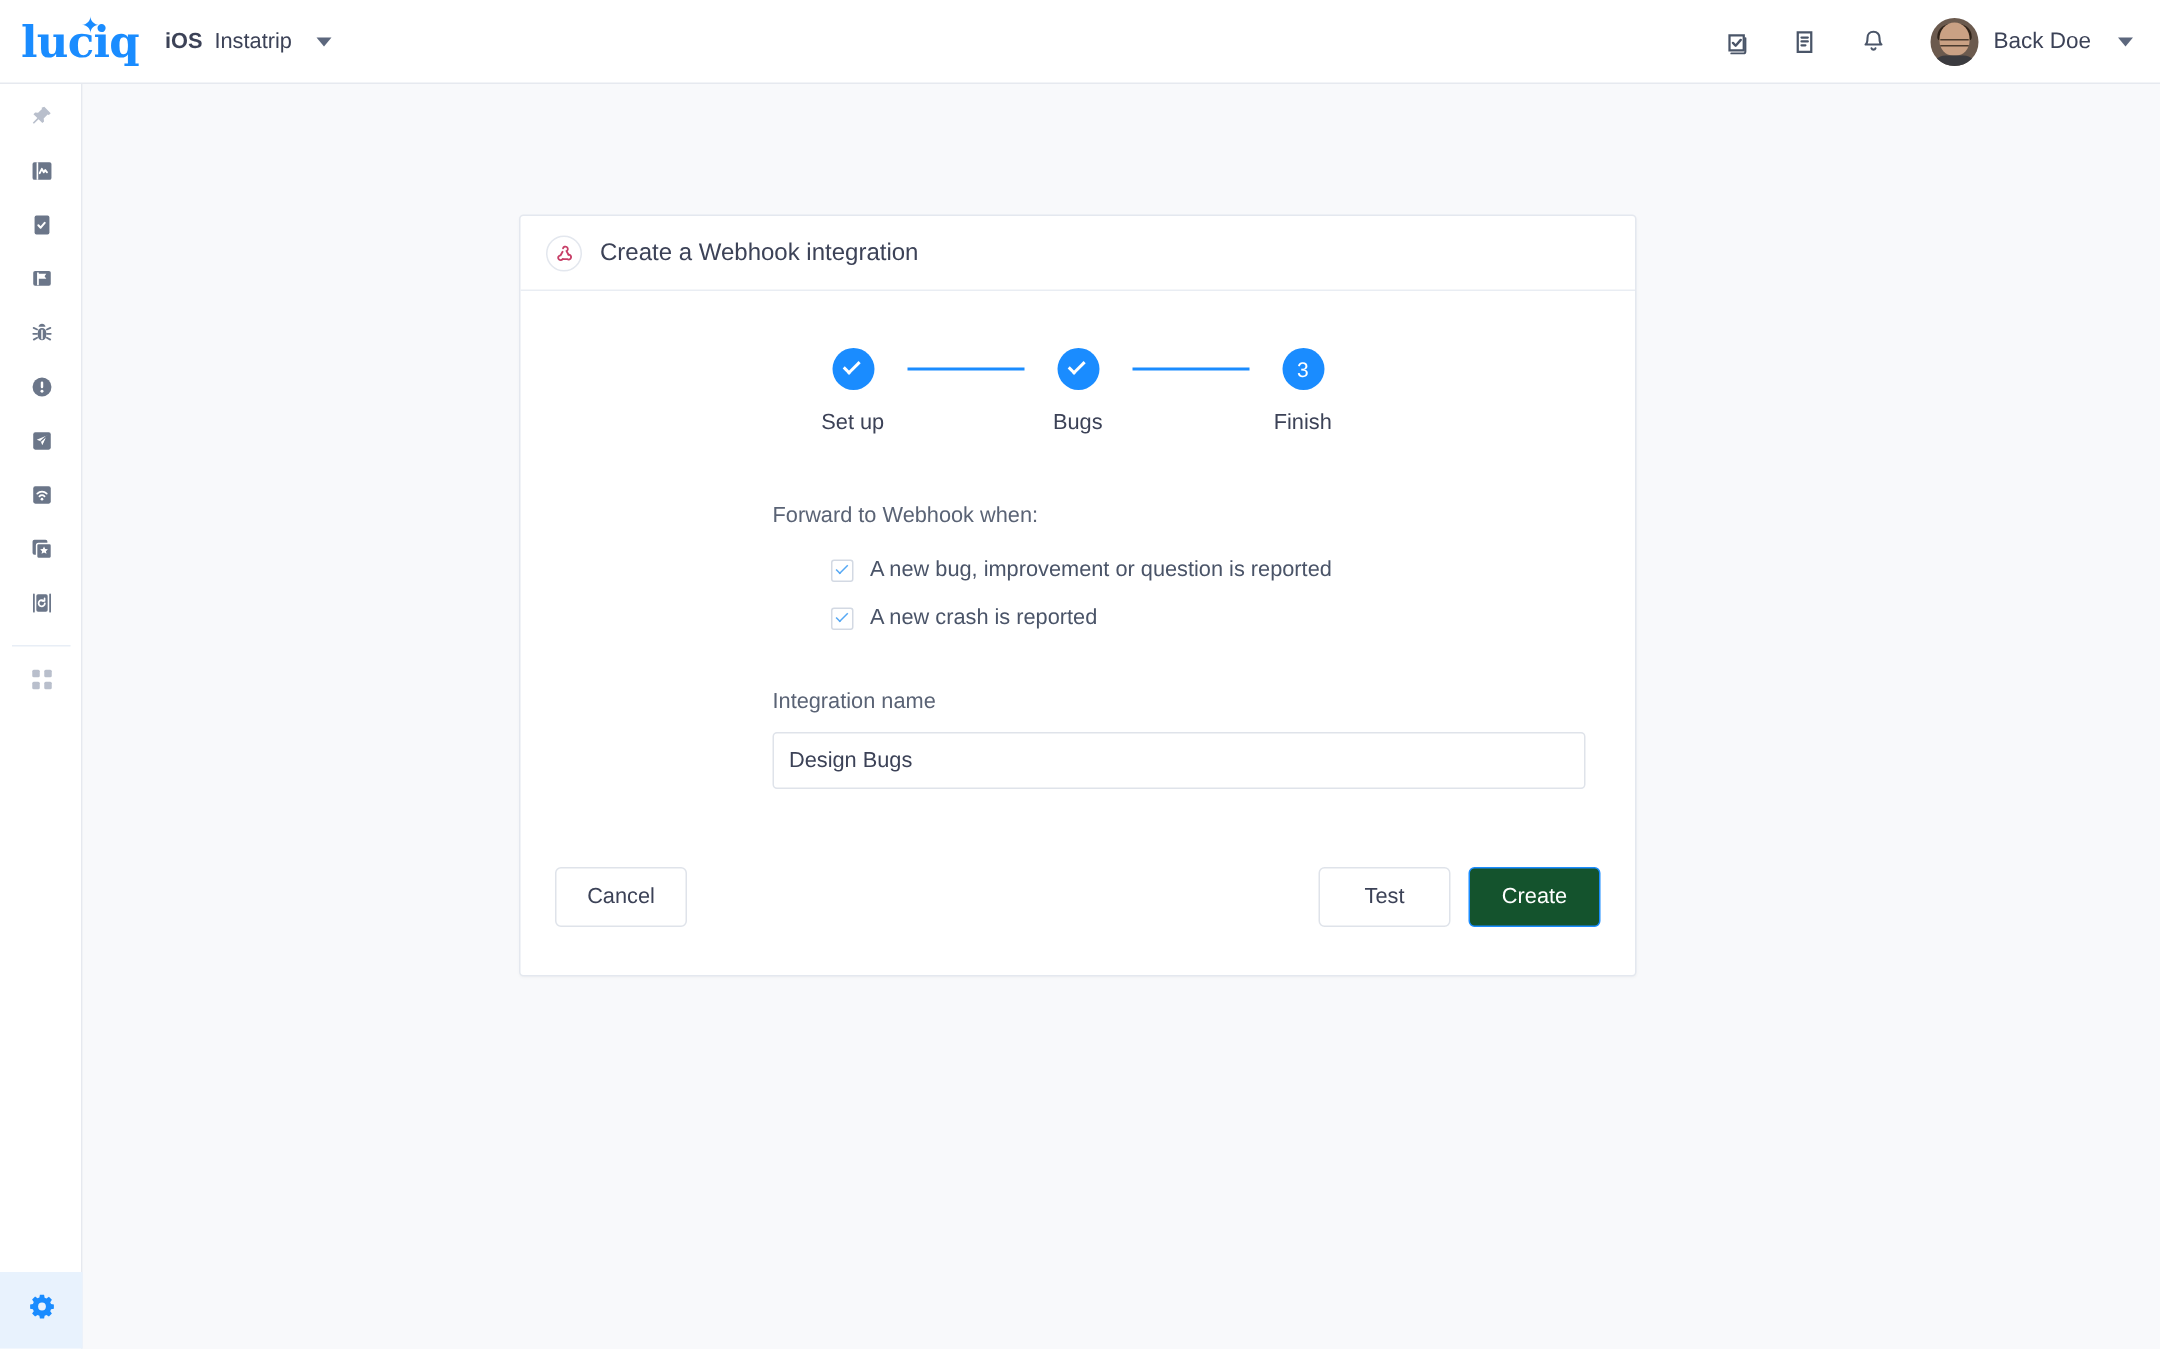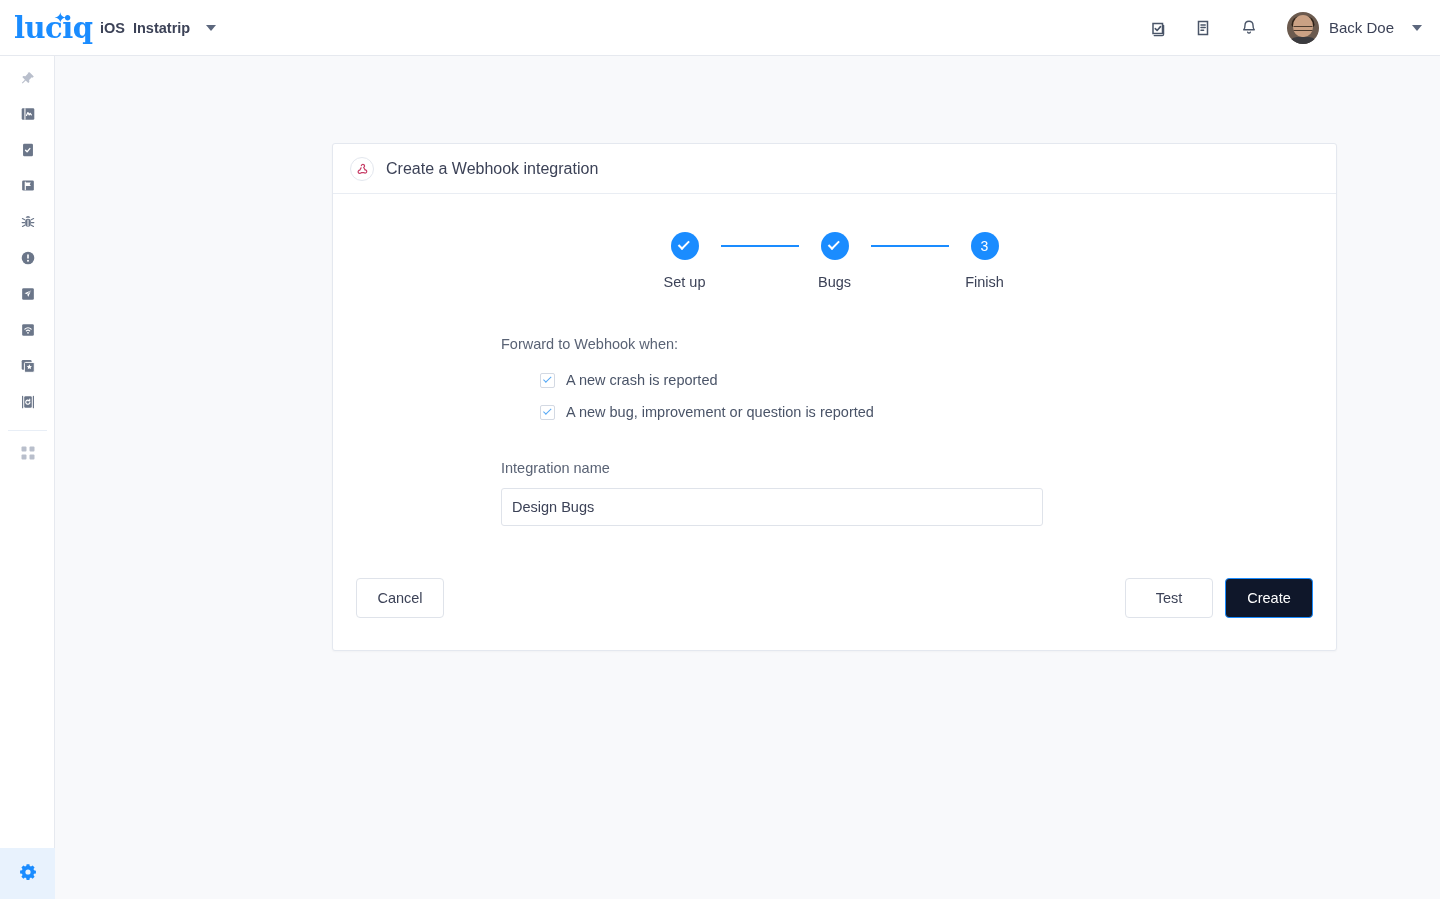--- a/index.html
+++ b/index.html
@@ -43,34 +43,34 @@
     position: absolute;
     left: 40px; top: -3px;
     color: #1a8cff;
     font-size: 15px;
     line-height: 1;
   }
   .app-switch {
     display: flex;
     align-items: center;
     gap: 8px;
-    margin-left: 18px;
+    margin-left: 28px;
     cursor: pointer;
     height: 36px;
     padding: 0 4px;
   }
   .app-os {
     font-size: 14.5px;
     color: #3c4257;
     font-weight: 600;
   }
   .app-name {
     font-size: 14.5px;
     color: #3c4257;
-    font-weight: 700;
+    font-weight: 400;
   }
   .caret-down {
     width: 0; height: 0;
     border-left: 5px solid transparent;
     border-right: 5px solid transparent;
     border-top: 6px solid #5c677d;
     margin-left: 8px;
   }
   .topbar-right {
     margin-left: auto;
@@ -178,23 +178,23 @@
 
   
   .main {
     position: absolute;
     top: 56px; left: 55px;
     width: 1385px; height: 843px;
     background: #f8f9fb;
   }
   .modal {
     position: absolute;
-    left: 277px;
+    left: 291px;
     top: 87px;
-    width: 1005px;
+    width: 745px;
     background: #ffffff;
     border: 1px solid #e4e8ef;
     border-radius: 3px;
     box-shadow: 0 1px 2px rgba(16,24,40,0.03);
   }
   .modal-head {
     height: 50px;
     border-bottom: 1px solid #e9edf3;
     display: flex;
     align-items: center;
@@ -338,21 +338,21 @@
     font-size: 14.5px;
     font-family: "Liberation Sans", sans-serif;
     cursor: pointer;
     padding: 0 20px;
     border: 1px solid #dfe3ea;
     background: #fff;
     color: #3c4257;
     min-width: 88px;
   }
   .btn-primary {
-    background: #0f172a;
+    background: #14532d;
     border-color: #1a8cff;
     color: #ffffff;
   }
   .foot-right {
     margin-left: auto;
     display: flex;
     gap: 12px;
   }
 </style>
 </head>
@@ -582,28 +582,28 @@
       <div class="form">
 
         <div class="form-label">Forward to Webhook when:</div>
 
         <div class="checks">
 
           <label class="check-row">
             <span class="checkbox">
               <i class="tick"></i>
             </span>
-            <span class="check-text">A new crash is reported</span>
+            <span class="check-text">A new bug, improvement or question is reported</span>
           </label>
 
           <label class="check-row">
             <span class="checkbox">
               <i class="tick"></i>
             </span>
-            <span class="check-text">A new bug, improvement or question is reported</span>
+            <span class="check-text">A new crash is reported</span>
           </label>
 
         </div>
 
         <div class="field-block">
           <div class="field-label">Integration name</div>
           <input class="text-input" type="text" value="Design Bugs" placeholder="Integration name" style="">
         </div>
 
       </div>

